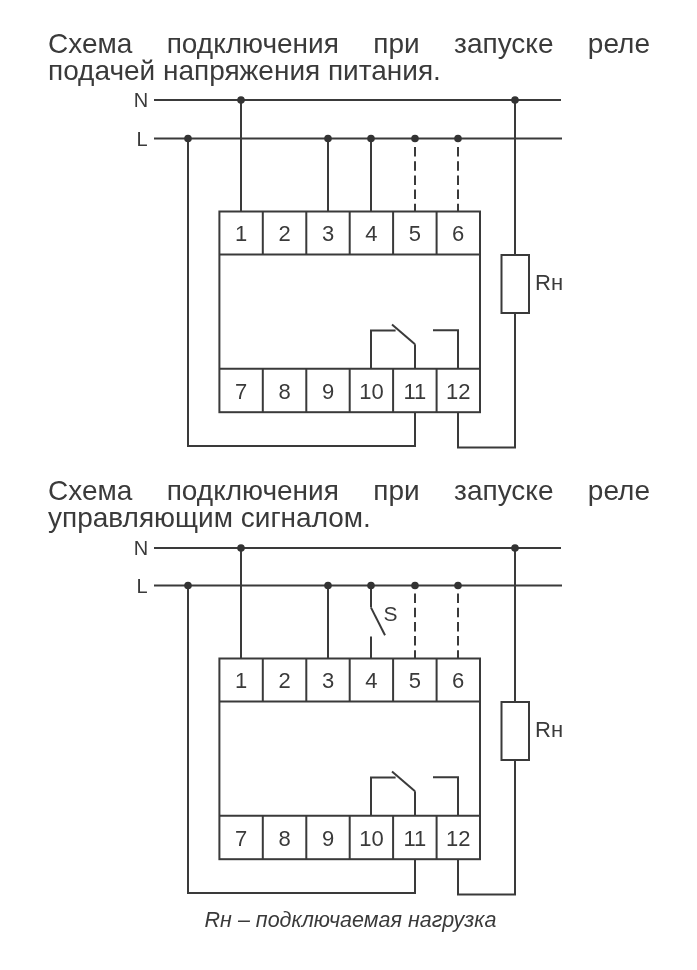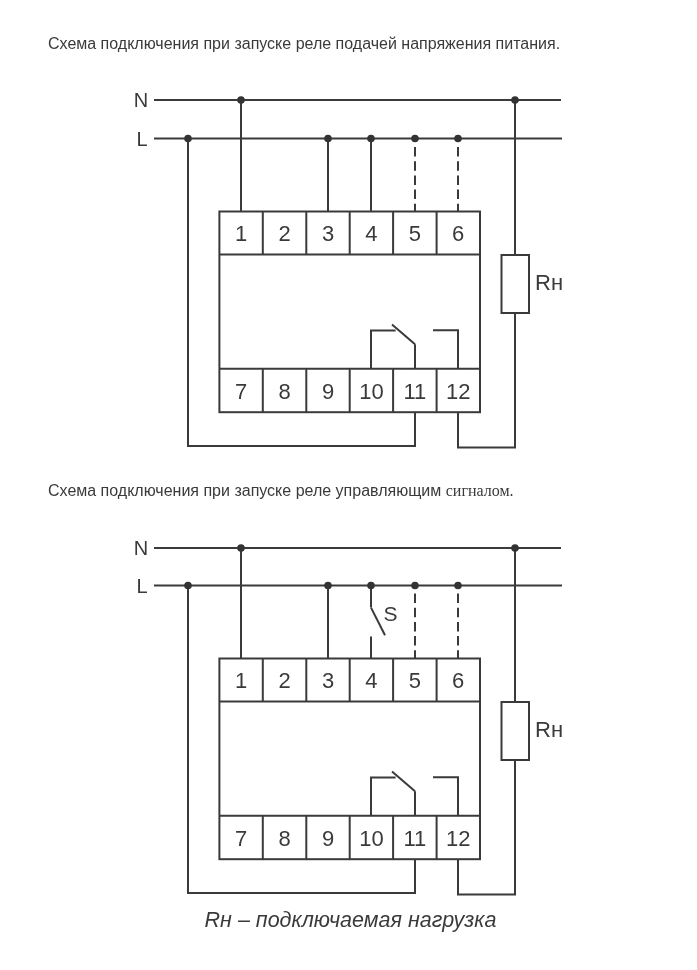--- a/index.html
+++ b/index.html
@@ -1,31 +1,31 @@
 <!DOCTYPE html>
 <html lang="ru"><head>
 <meta charset="utf-8">
 <title>Relay wiring diagrams</title>
 <style>
   html,body{margin:0;padding:0;background:#ffffff;}
   body{width:697px;height:970px;position:relative;overflow:hidden;
        font-family:"Liberation Sans",sans-serif;color:#3a3a3a;}
-  .title{position:absolute;left:48px;width:602px;font-size:16px;line-height:27px;
+  .title{position:absolute;left:48px;width:602px;font-size:28px;line-height:27px;
          text-align:justify;color:#3a3a3a;}
   .caption{position:absolute;left:2px;width:697px;text-align:center;
            font-size:21.5px;font-style:italic;color:#3a3a3a;}
   svg{position:absolute;left:0;top:0;}
   svg text{font-family:"Liberation Sans",sans-serif;fill:#3a3a3a;}
 </style>
 </head>
 <body>
 
 <div class="title" style="top:30px;">Схема подключения при запуске реле подачей напряжения питания.</div>
 
-<div class="title" style="top:477px;">Схема подключения при запуске реле управляющим <span style="padding-right:30px;font-family:Liberation Serif, serif;">сигналом.</span></div>
+<div class="title" style="top:477px;">Схема подключения при запуске реле управляющим <span style="padding-right:30px;">сигналом.</span></div>
 
 <div class="caption" style="top:908px;">Rн&nbsp;– подключаемая нагрузка</div>
 
 <svg width="697" height="970" viewBox="0 0 697 970">
 <g stroke="#3a3a3a" stroke-width="2" fill="none">
 
 <g>
         <path d="M154,100 H561"></path>
       </g>
 

